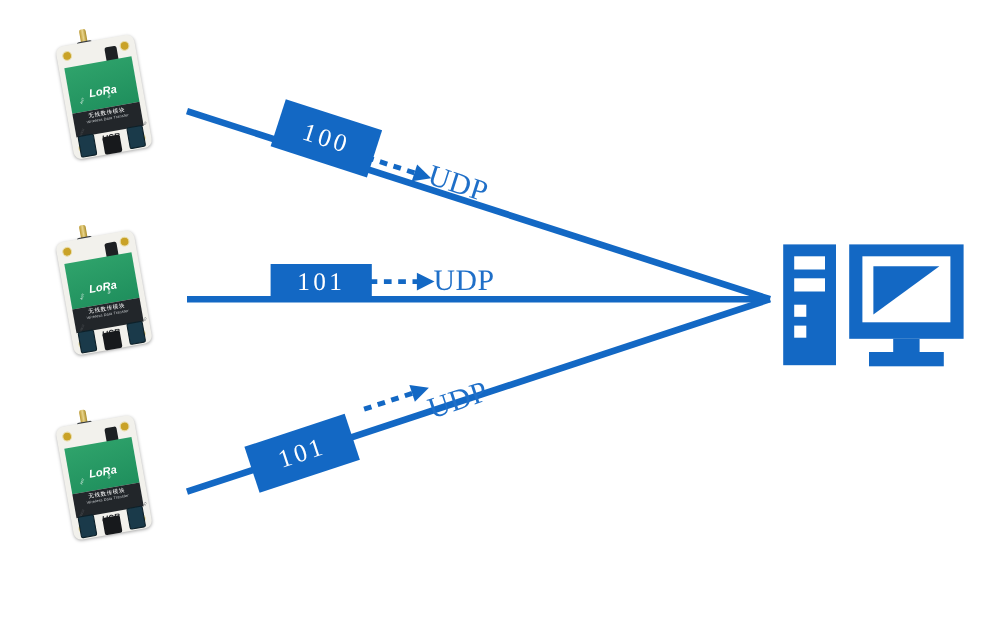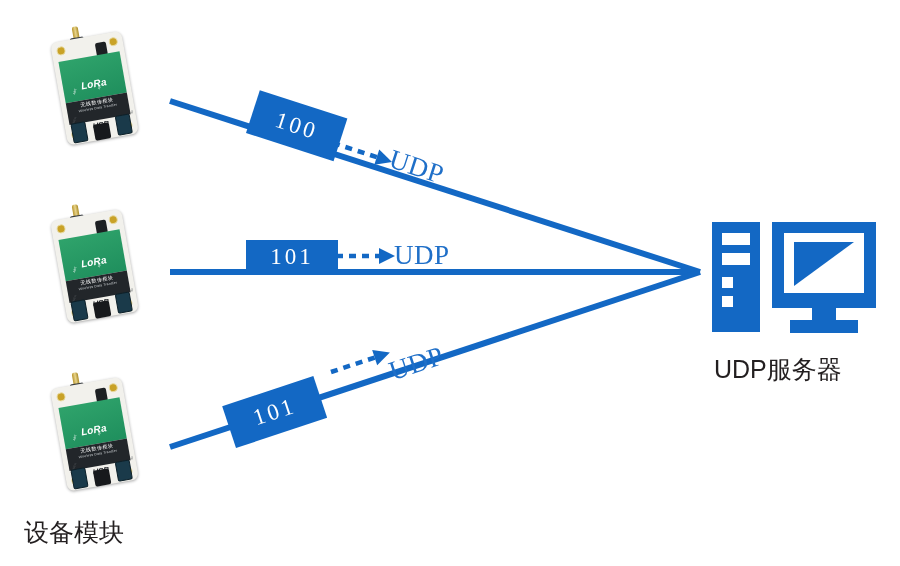--- a/index.html
+++ b/index.html
@@ -358,17 +358,15 @@
       <g>
         <rect x="62" y="0" width="104" height="86" fill="#1368C4"></rect>
         <rect x="74" y="11" width="80" height="60" fill="#ffffff"></rect>
         <polygon points="84,20 144,20 84,64" fill="#1368C4"></polygon>
         <rect x="102" y="86" width="24" height="12" fill="#1368C4"></rect>
         <rect x="80" y="98" width="68" height="13" fill="#1368C4"></rect>
       </g>
     </svg>
   </div>
 
-  <div class="caption" style="left:714px; top:353px;">UDP服务器</div>
-
-  <div class="caption" style="left:24px; top:516px;">设备模块</div>
+
 
 </div>
 
 </body></html>

